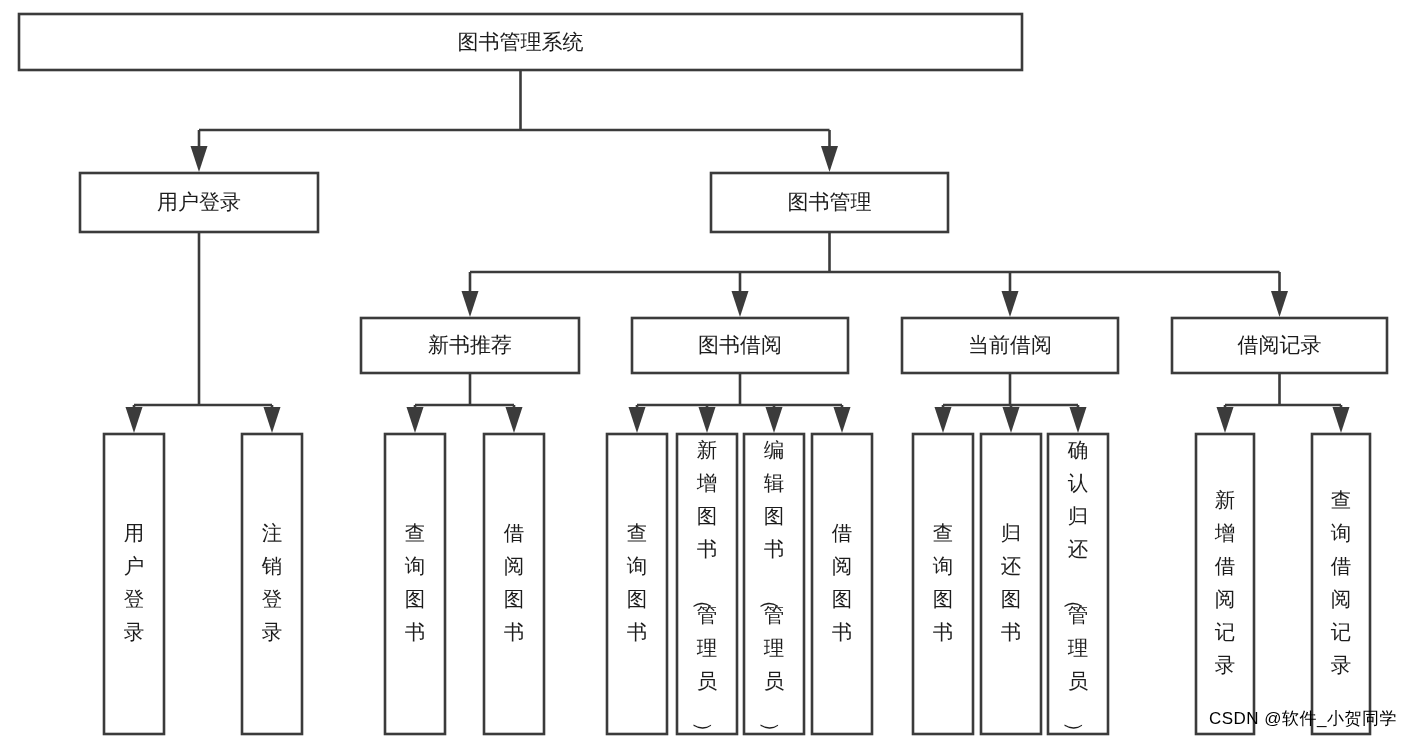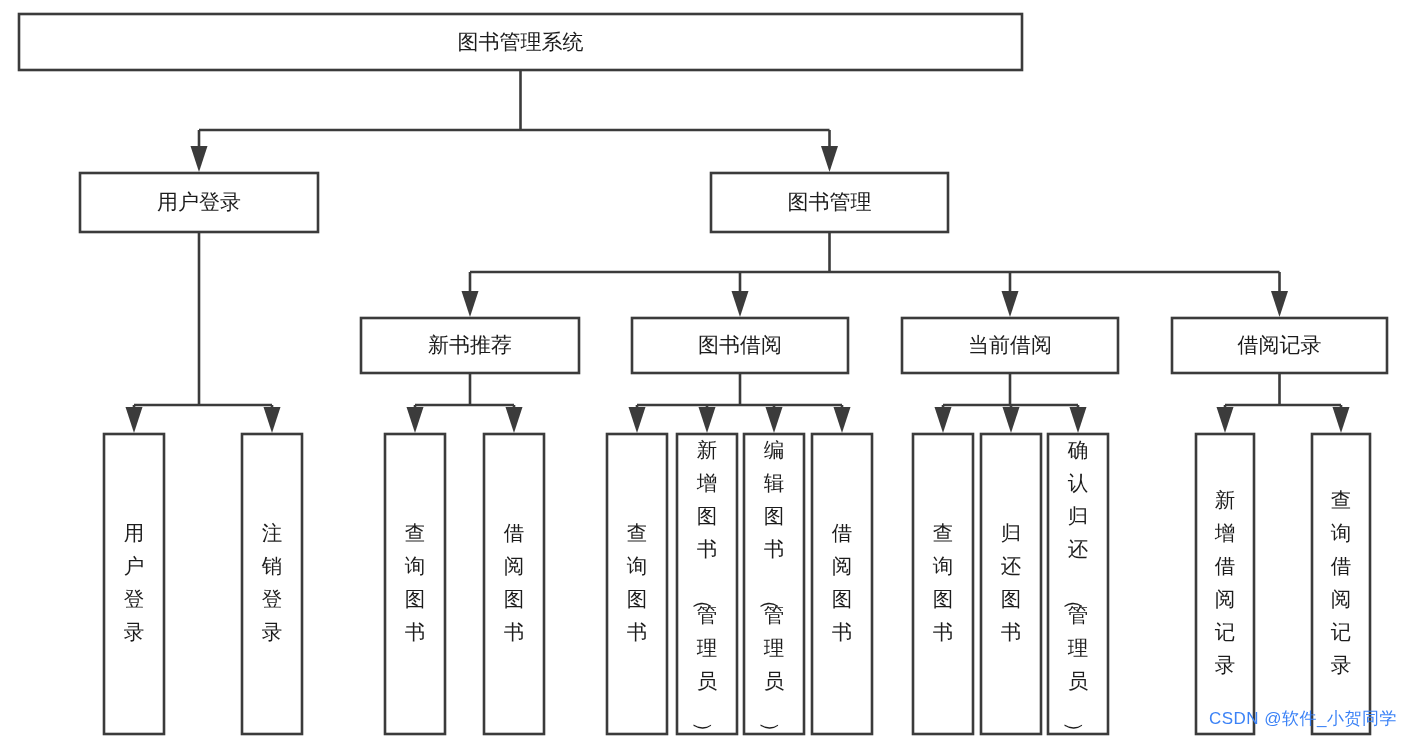--- a/index.html
+++ b/index.html
@@ -53,21 +53,21 @@
   .link-arrow {
     fill: #3b3b3b;
     stroke: none;
   }
   .watermark {
     position: absolute;
     right: 8px;
     bottom: 4px;
     font-family: "Liberation Sans", "DejaVu Sans", sans-serif;
     font-size: 17px;
-    color: #3b82f6;
+    color: #000000;
     letter-spacing: 0.5px;
     white-space: nowrap;
     pointer-events: none;
   }
 </style>
 </head>
 <body>
 
 <div id="diagram-root">
   <svg class="flow" viewBox="0 0 1405 747" xmlns="http://www.w3.org/2000/svg">

